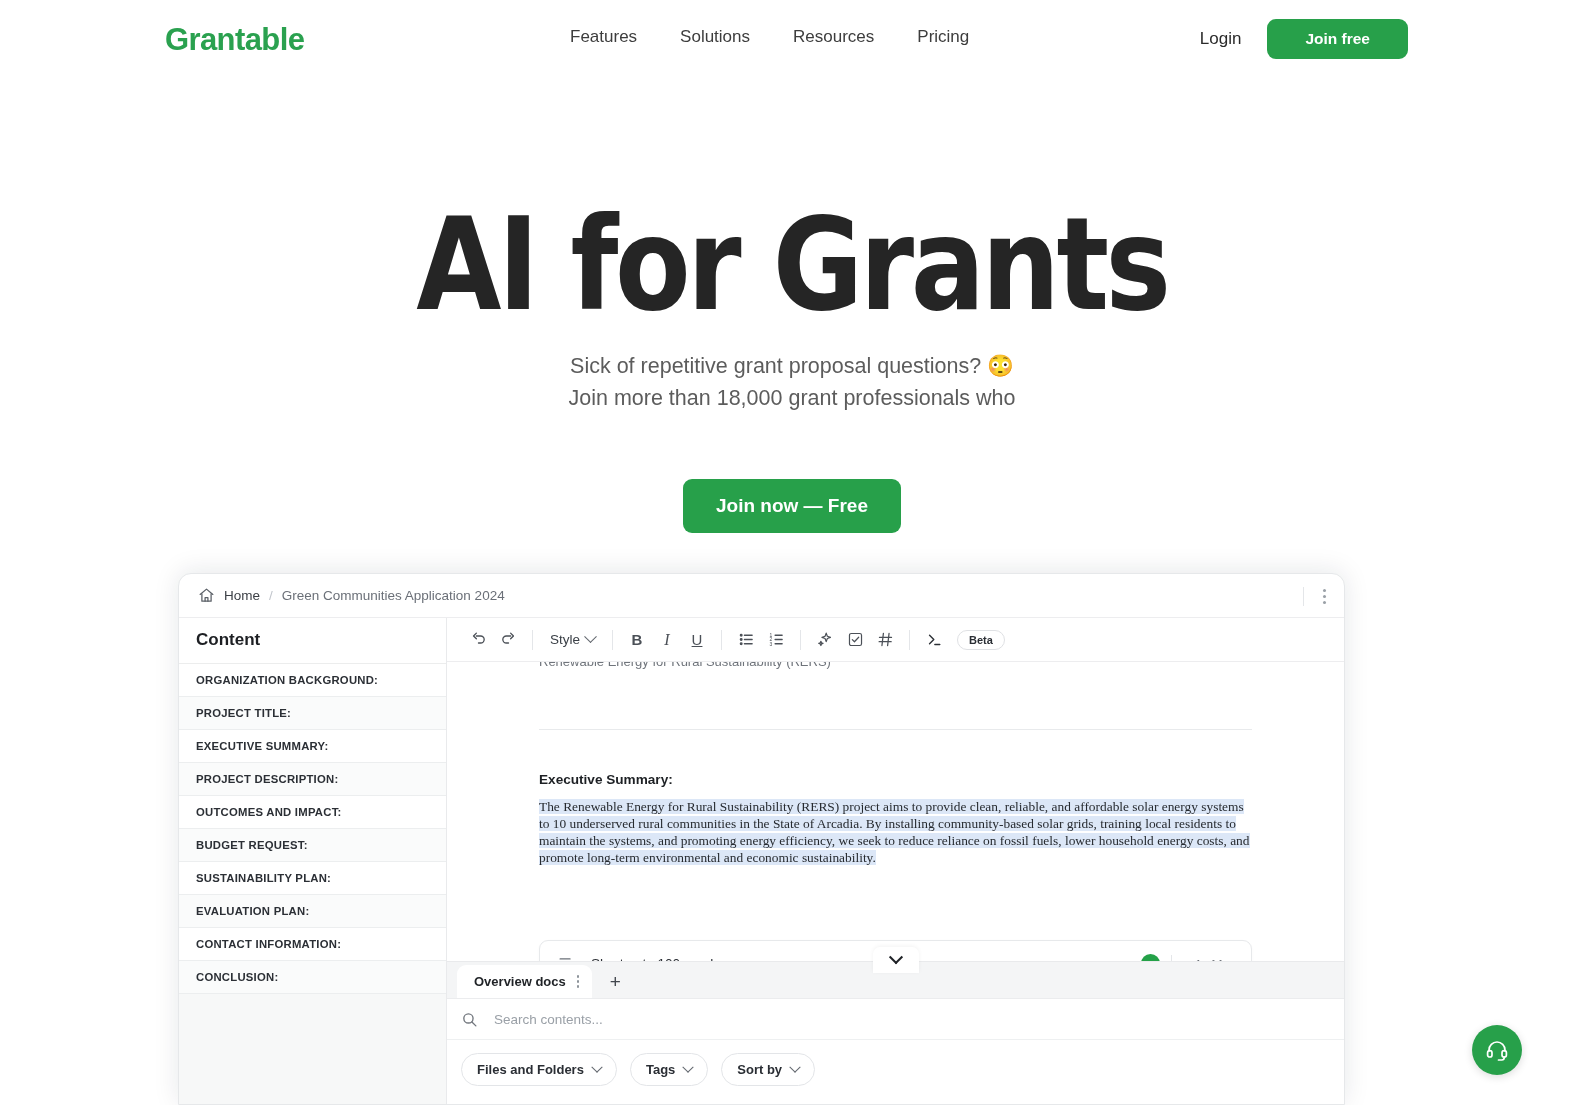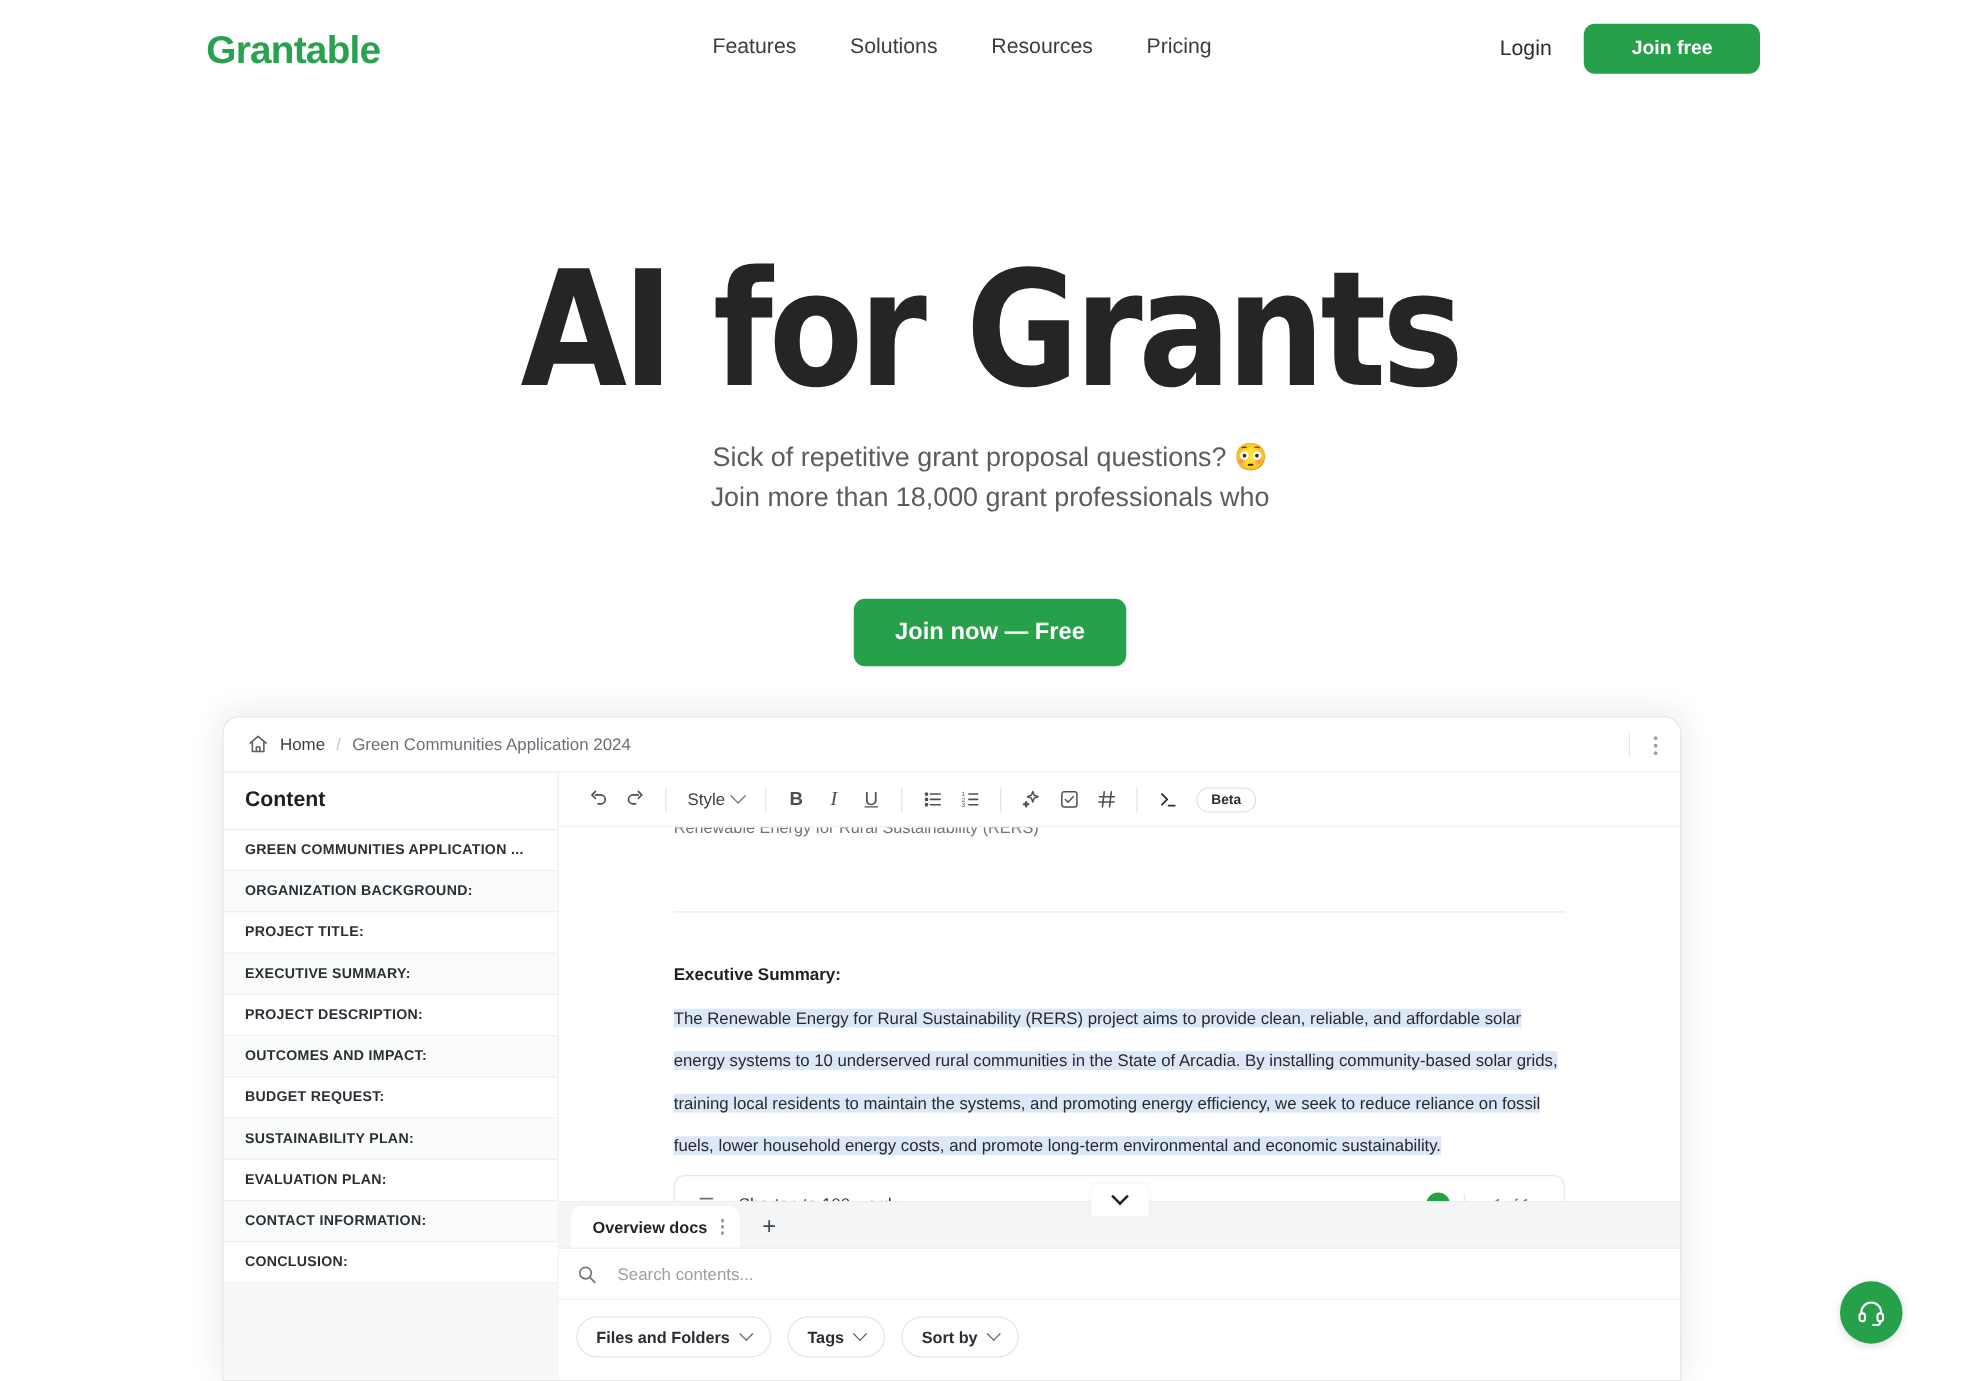--- a/index.html
+++ b/index.html
@@ -146,21 +146,21 @@
     position: absolute; top: -8px; left: 92px; right: 92px;
     font-size: 13px; color: #6f747b;
   }
   .doc-rule { position:absolute; top: 67px; left: 92px; right: 92px; height:1px; background:#e8eaec; }
   .doc-h {
     position: absolute; top: 110px; left: 92px;
     font-size: 13.6px; font-weight: 700; color: #1d2024;
   }
   .doc-p {
     position: absolute; top: 136px; left: 92px; right: 92px;
-    font-size: 13.4px; line-height: 34px; color: #262a2f;
+    font-size: 13.4px; line-height: 17px; color: #262a2f; font-family: Liberation Serif, serif;
   }
   .doc-p span { background: #dce7f7; }
 
   .suggest {
     position: absolute; left: 92px; right: 92px; top: 278px;
     height: 47px; border: 1px solid #e7e9eb; border-radius: 9px;
     background: #fff; display: flex; align-items: center;
     padding: 0 15px 0 18px; box-shadow: 0 1px 3px rgba(0,0,0,0.03);
   }
   .sg-icon { width: 17px; height: 17px; margin-right: 16px; }
@@ -280,21 +280,20 @@
           <i></i>
           <i></i>
         </div>
     </div>
   </div>
 
   <div class="appbody">
 
     <div class="sidebar">
       <div class="sidebar-title">Content</div>
-      <div class="toc-item">GREEN COMMUNITIES APPLICATION ...</div>
       <div class="toc-item">ORGANIZATION BACKGROUND:</div>
       <div class="toc-item">PROJECT TITLE:</div>
       <div class="toc-item">EXECUTIVE SUMMARY:</div>
       <div class="toc-item">PROJECT DESCRIPTION:</div>
       <div class="toc-item">OUTCOMES AND IMPACT:</div>
       <div class="toc-item">BUDGET REQUEST:</div>
       <div class="toc-item">SUSTAINABILITY PLAN:</div>
       <div class="toc-item">EVALUATION PLAN:</div>
       <div class="toc-item">CONTACT INFORMATION:</div>
       <div class="toc-item">CONCLUSION:</div>

